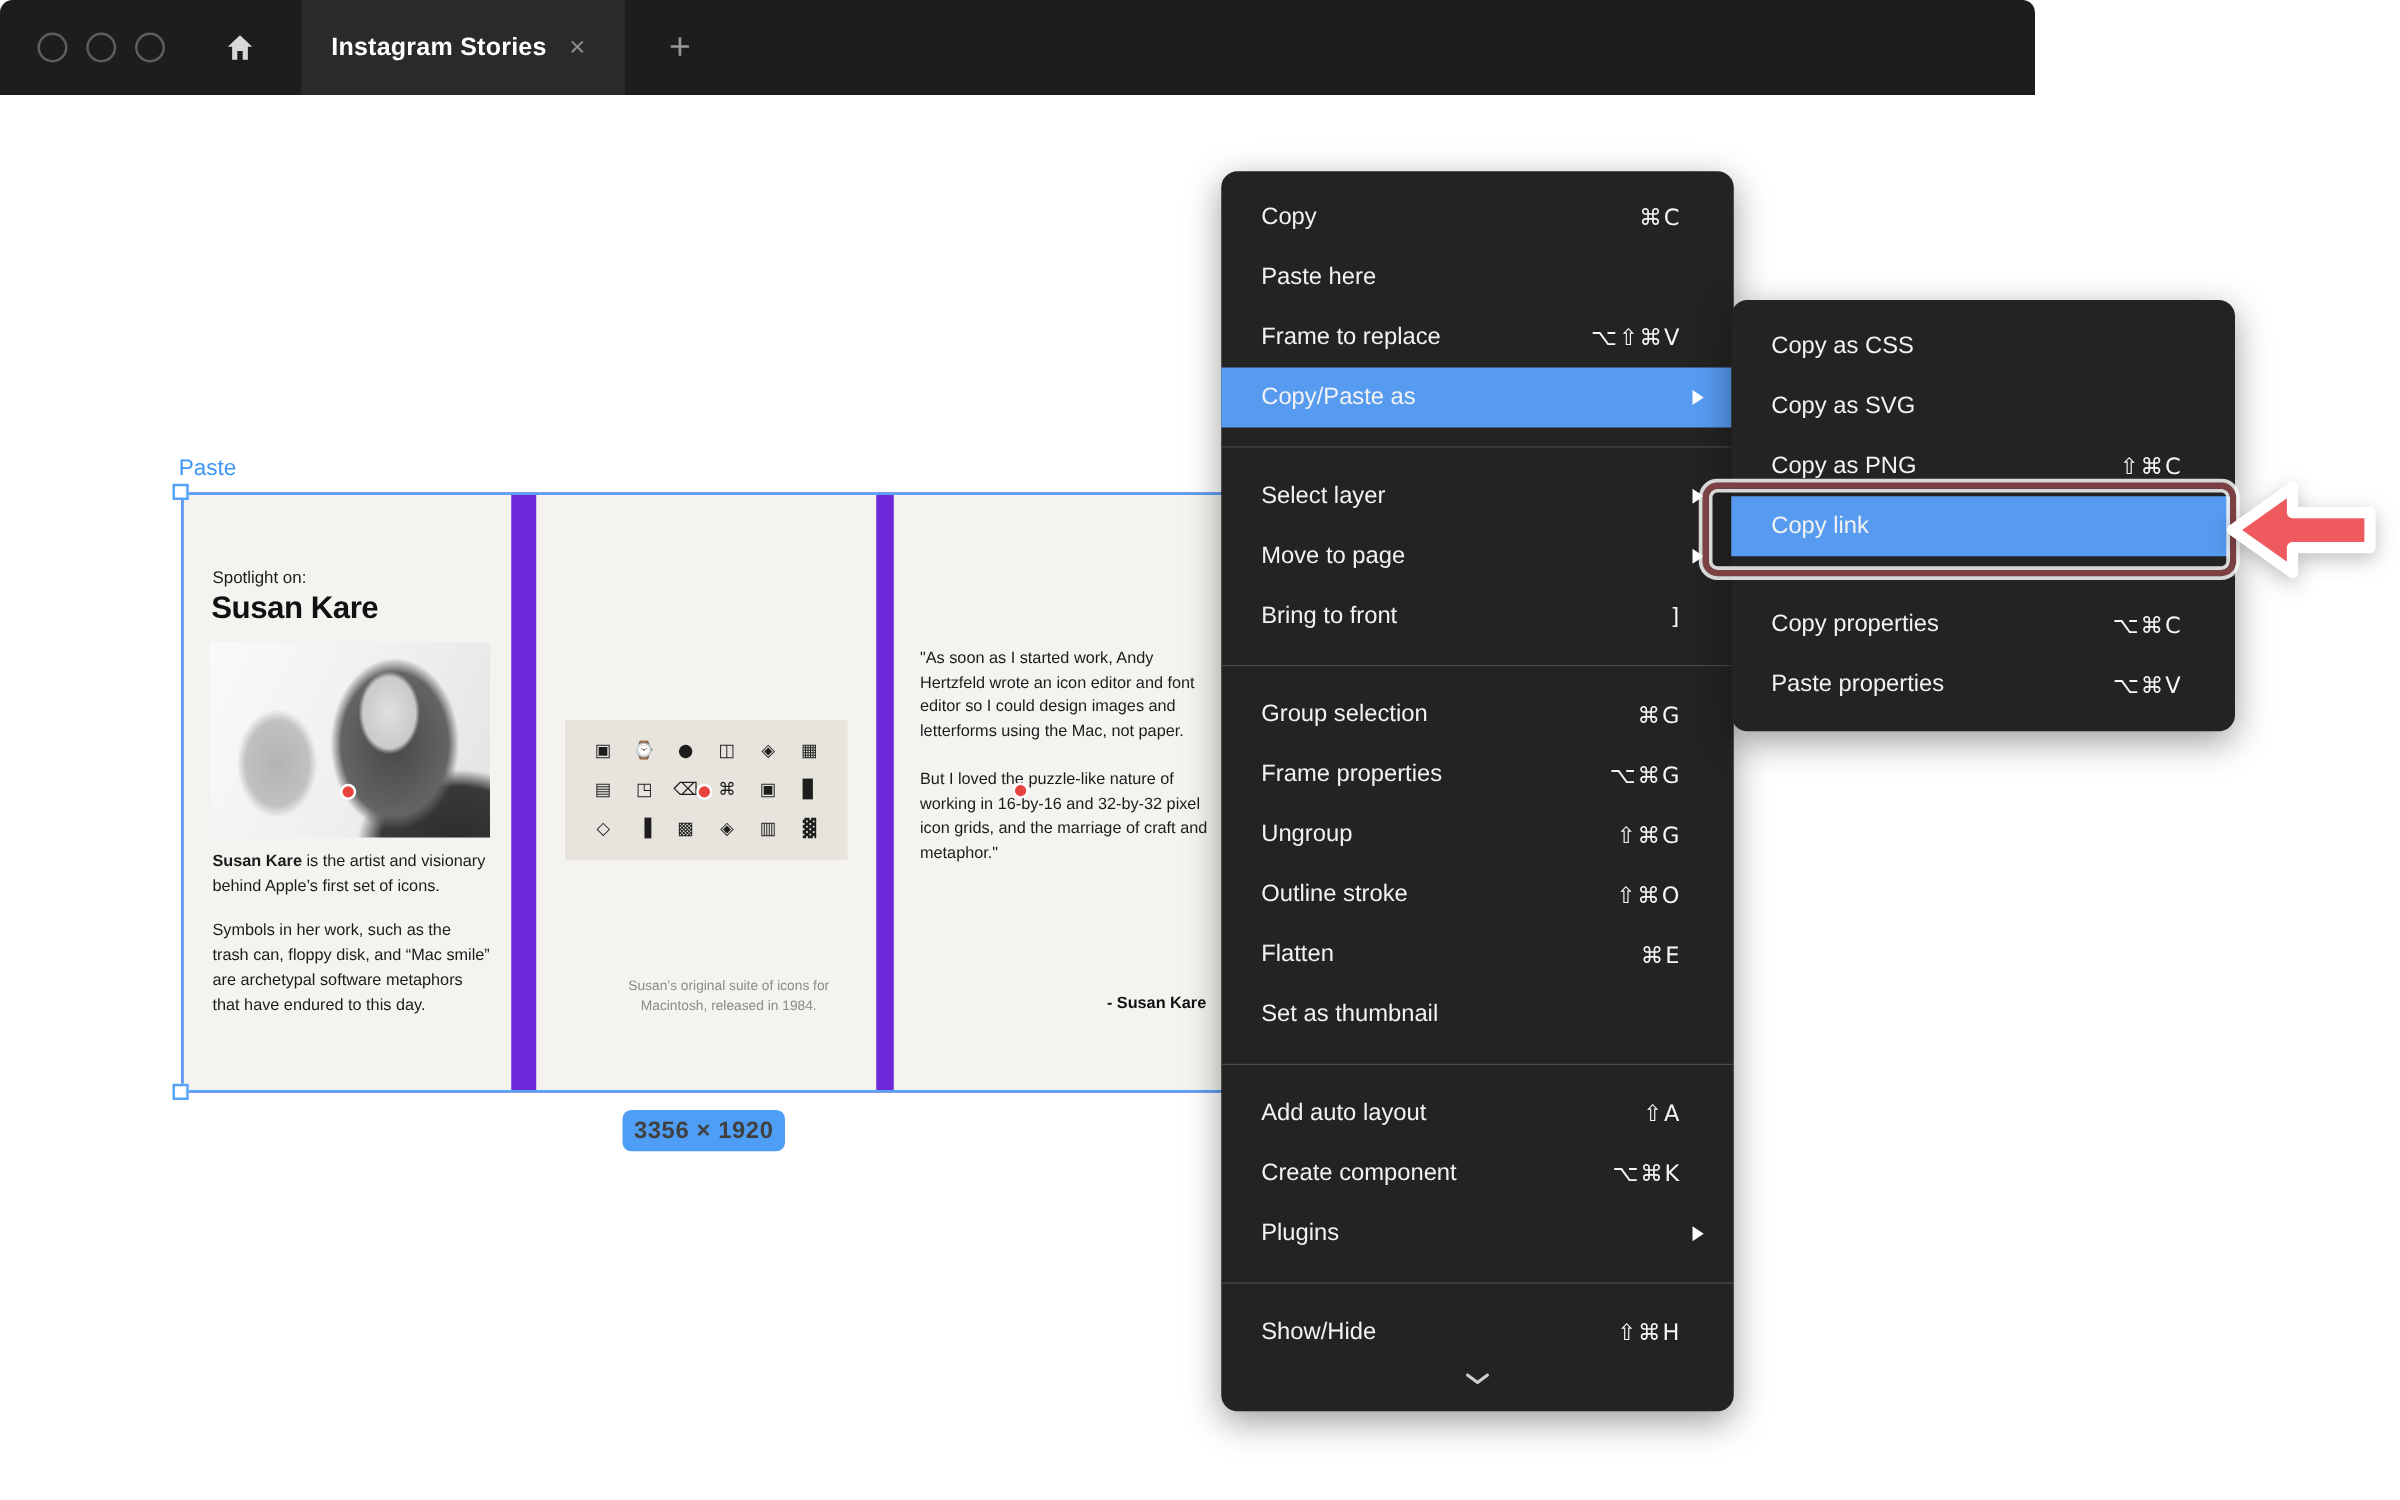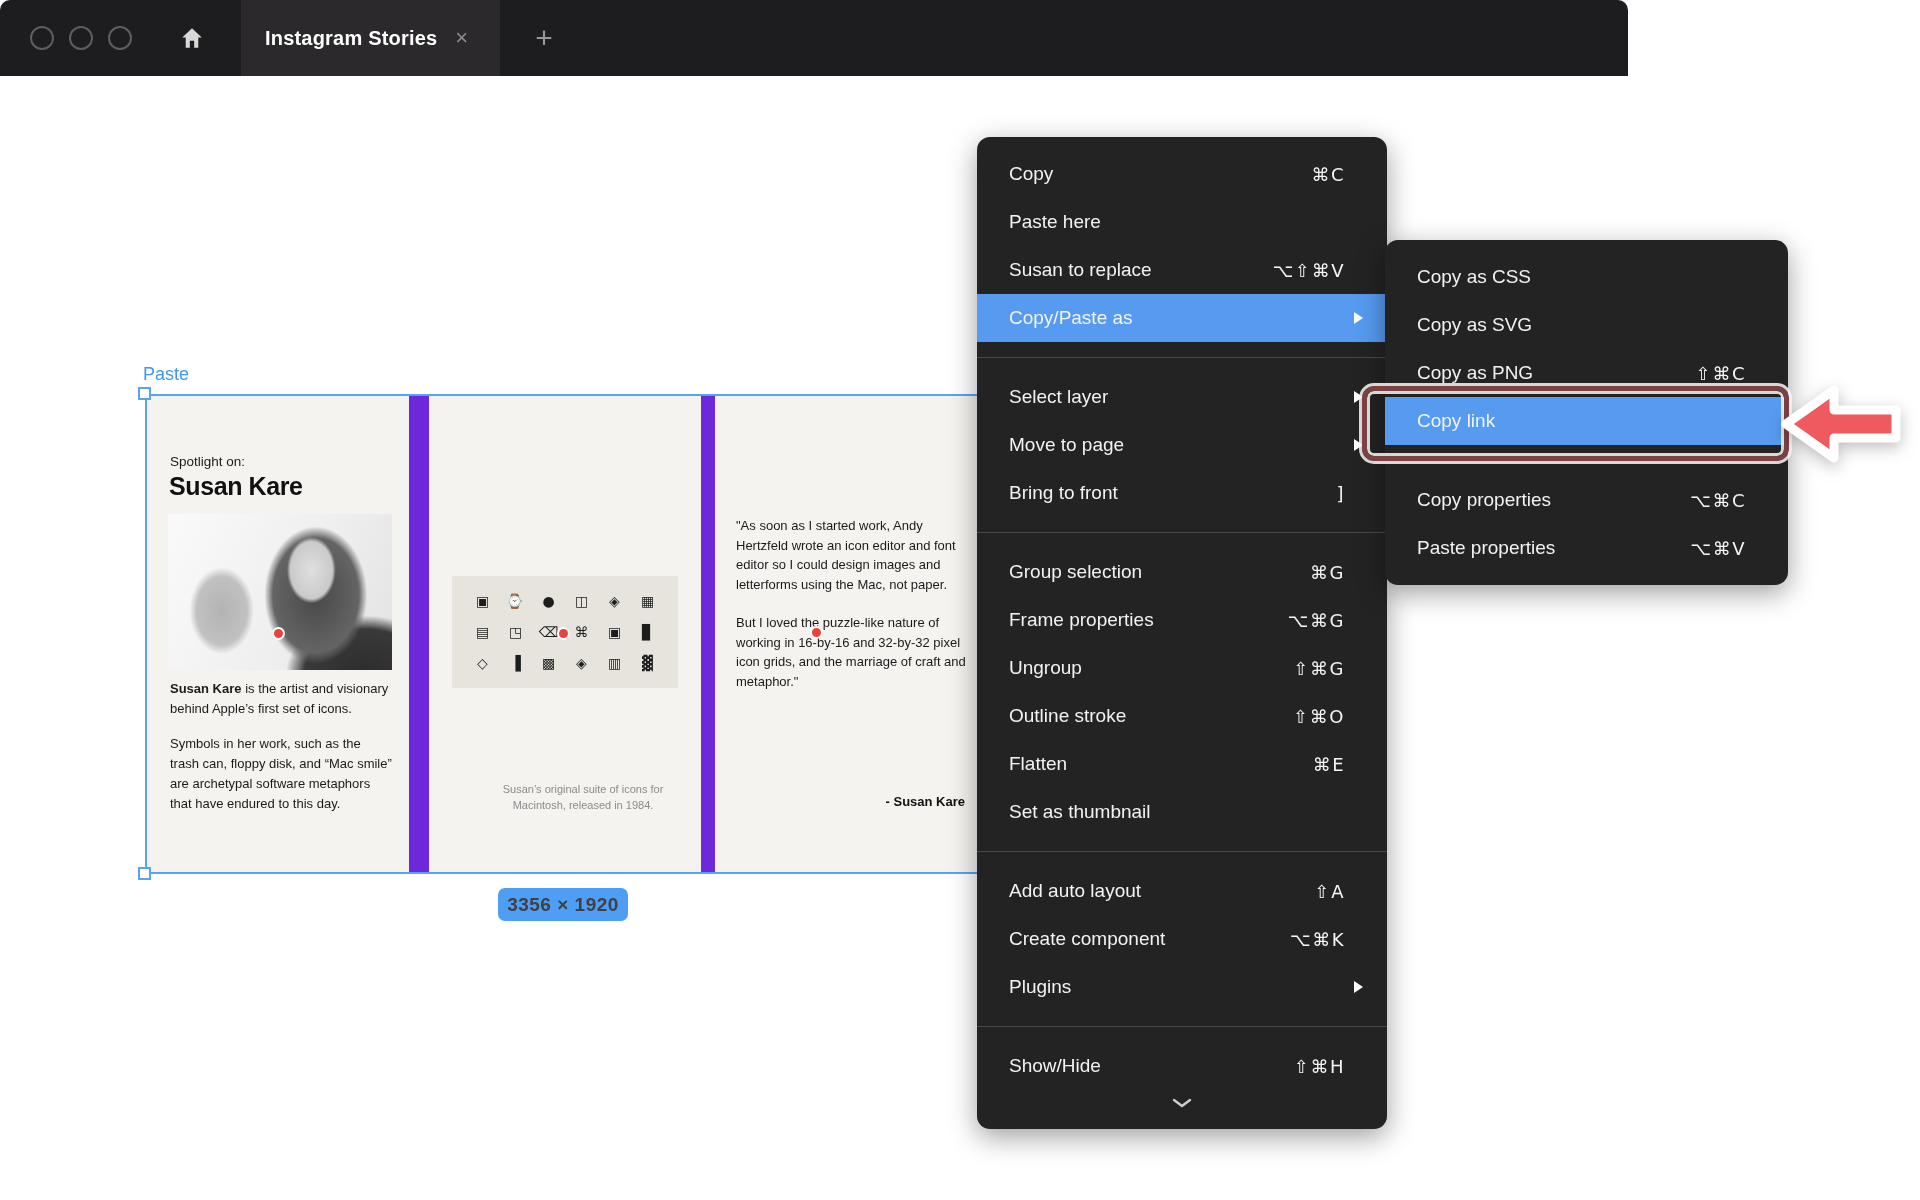--- a/index.html
+++ b/index.html
@@ -174,21 +174,21 @@
 
   <div class="menu menu-main" id="menu-main">
       <div class="menu-row">
         <span class="menu-label">Copy</span>
         <span class="menu-shortcut">⌘C</span>
       </div>
       <div class="menu-row">
         <span class="menu-label">Paste here</span>
       </div>
       <div class="menu-row">
-        <span class="menu-label">Susan to replace</span>
+        <span class="menu-label">Frame to replace</span>
         <span class="menu-shortcut">⌥⇧⌘V</span>
       </div>
       <div class="menu-row highlighted">
         <span class="menu-label">Copy/Paste as</span>
         <span class="submenu-arrow"></span>
       </div>
       <div class="menu-sep"></div>
       <div class="menu-row">
         <span class="menu-label">Select layer</span>
         <span class="submenu-arrow"></span>

